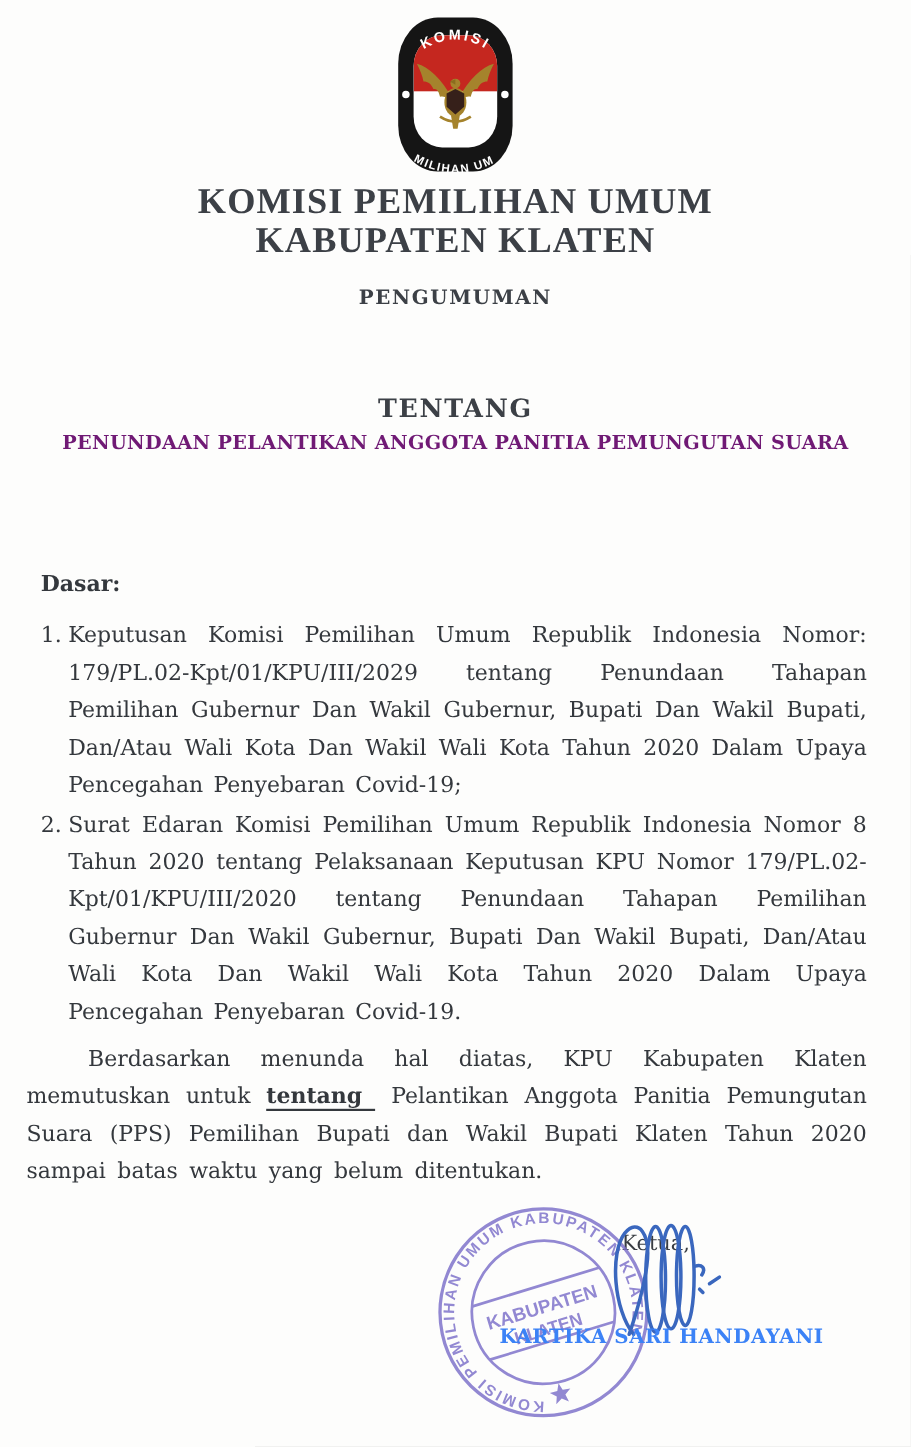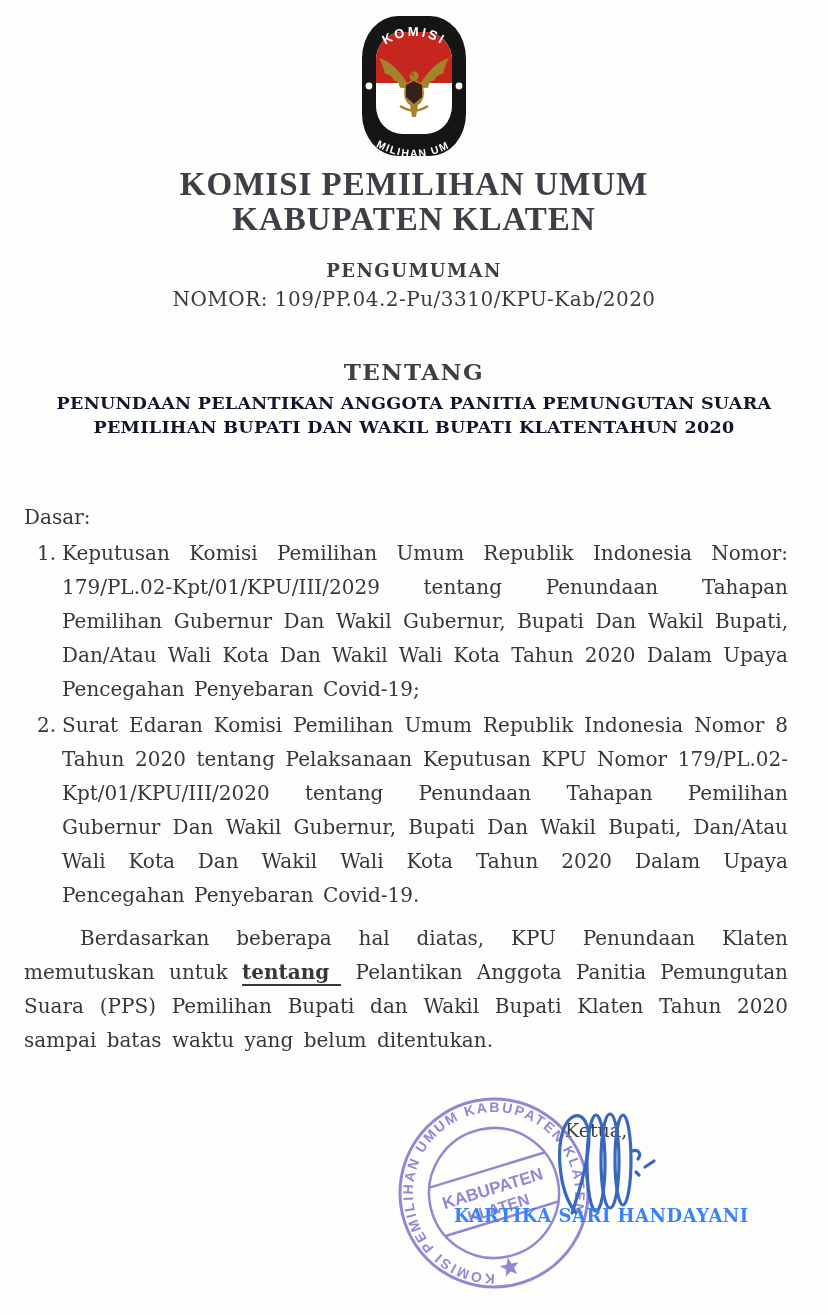--- a/index.html
+++ b/index.html
@@ -21,28 +21,28 @@
     top:167px;
     font-family:"Liberation Serif", serif;
     font-weight:bold;
     font-size:33px;line-height:35px;
     letter-spacing:1px;
     color:#3c4046;
   }
   .doc-label{top:260px;font-size:18px;font-weight:bold;letter-spacing:1.5px;color:#3c4046;}
   .doc-number{top:287px;font-size:20px;letter-spacing:.5px;color:#383c42;}
   .about-label{top:358px;font-size:23px;font-weight:bold;letter-spacing:1.5px;color:#3c4046;}
-  .doc-title{top:391px;font-size:17.5px;font-weight:bold;line-height:24px;letter-spacing:.3px;color:#0f172a;}
+  .doc-title{top:391px;font-size:17.5px;font-weight:bold;line-height:24px;letter-spacing:.3px;color:#701a75;}
 
   .body-text{
     top:500px;left:24px;right:40px;
     font-size:20px;line-height:34px;
     word-spacing:3px;
   }
-  .basis-label{margin:0;}
+  .basis-label{margin:13px;font-weight:bold;}
   .list-item{position:relative;padding-left:38px;text-align:justify;margin-top:2px;}
   .list-num{position:absolute;left:13px;top:0;}
   .decision{margin:9px 0 0 0;text-align:justify;text-indent:56px;word-spacing:4px;}
   .decision-bold{
     font-weight:bold;
     border-bottom:2.5px solid #34383d;
     padding-right:12px;
   }
   .closing{margin:9px 0 0 0;text-indent:56px;}
 
@@ -95,42 +95,40 @@
       </text>
     </svg>
   </div>
 
   <div class="abs centered org-header">
     <div>KOMISI PEMILIHAN UMUM</div>
     <div>KABUPATEN KLATEN</div>
   </div>
 
   <div class="abs centered doc-label">PENGUMUMAN</div>
-  <div class="abs centered doc-number">NOMOR: 109/PP.04.2-Pu/3310/KPU-Kab/2020</div>
   <div class="abs centered about-label">TENTANG</div>
 
   <div class="abs centered doc-title">
     <div>PENUNDAAN PELANTIKAN ANGGOTA PANITIA PEMUNGUTAN SUARA</div>
-    <div>PEMILIHAN BUPATI DAN WAKIL BUPATI KLATENTAHUN 2020</div>
   </div>
 
   <div class="abs body-text">
     <div class="basis-label">Dasar:</div>
 
     <div class="list-item">
       <span class="list-num">1.</span>
       <span>Keputusan Komisi Pemilihan Umum Republik Indonesia Nomor: 179/PL.02-Kpt/01/KPU/III/2029 tentang Penundaan Tahapan Pemilihan Gubernur Dan Wakil Gubernur, Bupati Dan Wakil Bupati, Dan/Atau Wali Kota Dan Wakil Wali Kota Tahun 2020 Dalam Upaya Pencegahan Penyebaran Covid-19;</span>
     </div>
 
     <div class="list-item">
       <span class="list-num">2.</span>
       <span>Surat Edaran Komisi Pemilihan Umum Republik Indonesia Nomor 8 Tahun 2020 tentang Pelaksanaan Keputusan KPU Nomor 179/PL.02-Kpt/01/KPU/III/2020 tentang Penundaan Tahapan Pemilihan Gubernur Dan Wakil Gubernur, Bupati Dan Wakil Bupati, Dan/Atau Wali Kota Dan Wakil Wali Kota Tahun 2020 Dalam Upaya Pencegahan Penyebaran Covid-19.</span>
     </div>
 
-    <p class="decision"><span>Berdasarkan beberapa hal diatas, KPU Penundaan Klaten memutuskan untuk </span><span class="decision-bold">tentang</span> <span>Pelantikan Anggota Panitia Pemungutan Suara (PPS) Pemilihan Bupati dan Wakil Bupati Klaten Tahun 2020 sampai batas waktu yang belum ditentukan.</span></p>
+    <p class="decision"><span>Berdasarkan menunda hal diatas, KPU Kabupaten Klaten memutuskan untuk </span><span class="decision-bold">tentang</span> <span>Pelantikan Anggota Panitia Pemungutan Suara (PPS) Pemilihan Bupati dan Wakil Bupati Klaten Tahun 2020 sampai batas waktu yang belum ditentukan.</span></p>
 
   </div>
 
   <div class="abs signature-block">
 
     <div class="sig-title">Ketua,</div>
 
     <svg class="stamp" width="200" height="200" viewBox="0 0 200 200" xmlns="http://www.w3.org/2000/svg" xmlns:xlink="http://www.w3.org/1999/xlink">
       <defs>
         <path id="ringPath" d="M100,181 A81,81 0 0 1 100,19 A81,81 0 0 1 100,181" fill="none"></path>

